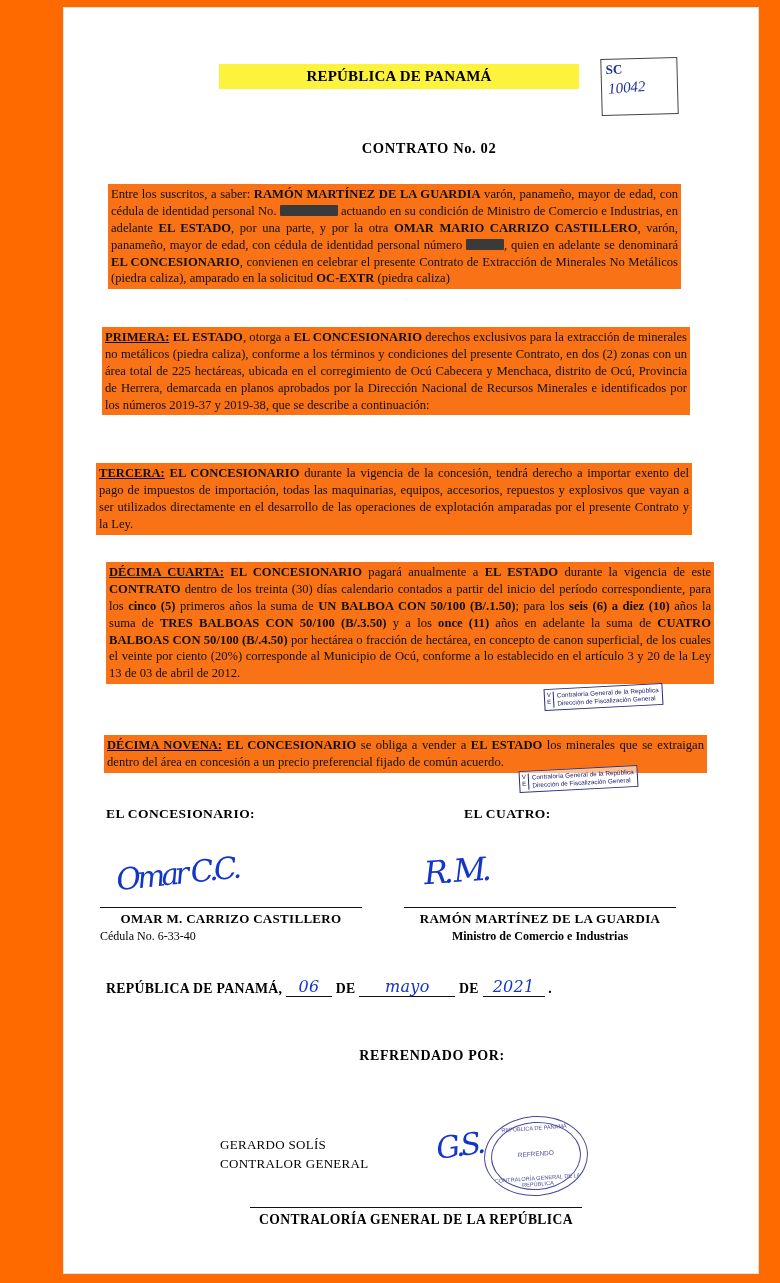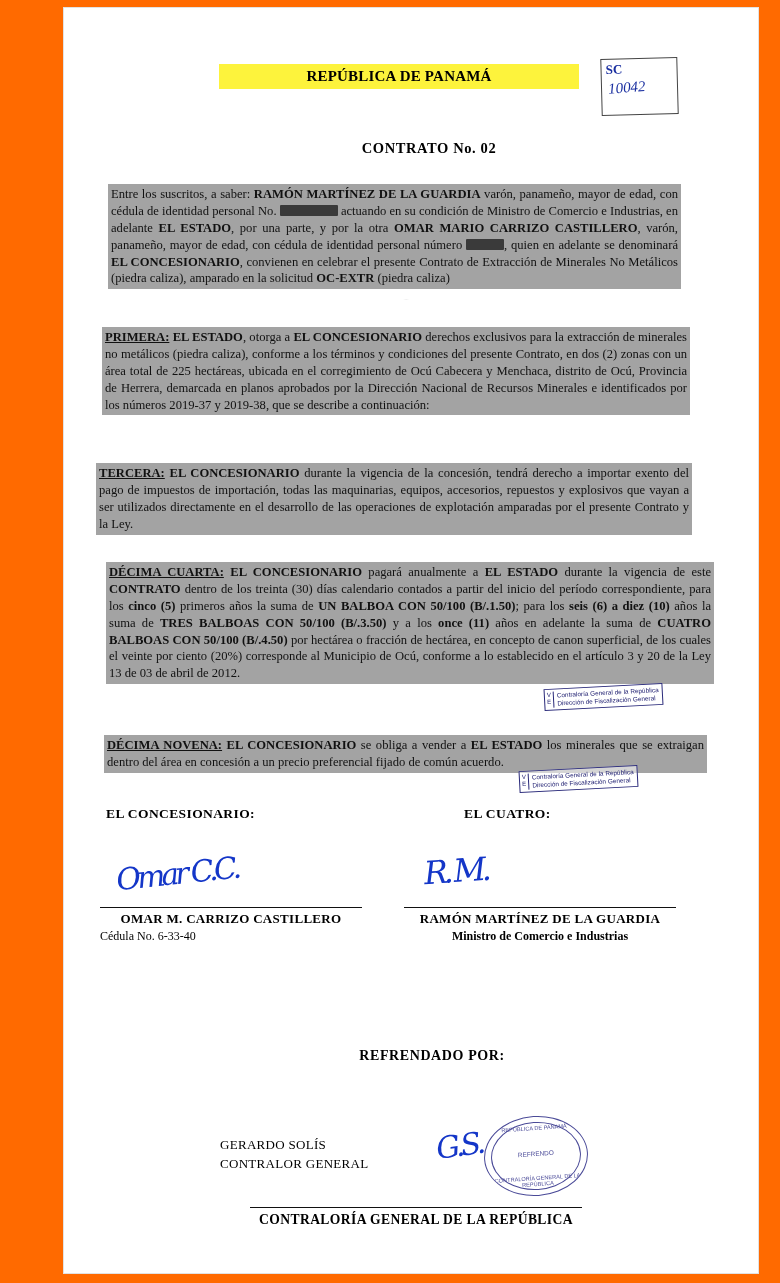--- a/index.html
+++ b/index.html
@@ -87,21 +87,21 @@
     position: absolute;
     background: #ffffff;
     box-sizing: border-box;
     font-size: 12.6px;
     line-height: 1.34;
     color: #111;
     text-align: justify;
     filter: drop-shadow(0 2px 2px rgba(0,0,0,.32));
   }
   .frag .inner {
-    background: #a3a3a3;
+    background: #f97316;
     padding: 2px 3px;
     display: block;
   }
 
   .f1 { left: 38px; top: 168px;  width: 585px; padding: 8px 6px 10px 6px;
         clip-path: polygon(0% 4%,6% 1%,14% 5%,23% 1%,33% 4%,44% 0%,55% 4%,66% 1%,76% 5%,86% 1%,94% 4%,100% 2%,100% 96%,93% 99%,84% 95%,74% 99%,63% 96%,52% 100%,41% 96%,30% 99%,20% 95%,10% 99%,3% 96%,0% 98%); }
   .f2 { left: 32px; top: 310px;  width: 600px; padding: 9px 6px 10px 6px;
         clip-path: polygon(0% 5%,7% 1%,16% 5%,26% 1%,36% 5%,47% 1%,58% 5%,68% 1%,78% 5%,88% 1%,95% 5%,100% 2%,100% 95%,92% 99%,83% 95%,72% 99%,61% 95%,50% 99%,39% 95%,28% 99%,18% 95%,9% 99%,2% 96%,0% 98%); }
   .f3 { left: 26px; top: 446px;  width: 608px; padding: 9px 6px 10px 6px;
         clip-path: polygon(0% 6%,7% 1%,17% 6%,27% 1%,37% 6%,48% 1%,59% 6%,69% 1%,79% 6%,89% 1%,96% 5%,100% 2%,100% 94%,91% 99%,82% 94%,71% 99%,60% 94%,49% 99%,38% 94%,27% 99%,17% 94%,8% 99%,2% 95%,0% 97%); }
@@ -331,20 +331,29 @@
 
     <div class="sig-line sl1"></div>
     <div class="sig-line sl2"></div>
 
     <div class="sig-name sn1">OMAR  M.  CARRIZO   CASTILLERO</div>
     <div class="sig-name sn2">RAMÓN MARTÍNEZ DE LA GUARDIA</div>
 
     <div class="sig-sub ss-ced">Cédula No. 6-33-40</div>
     <div class="sig-sub ss-min">Ministro de Comercio e Industrias</div>
 
+    <div class="date-row">
+      <span>REPÚBLICA DE PANAMÁ,</span>
+      <span class="u u-day">06</span>
+      <span>DE</span>
+      <span class="u u-month">mayo</span>
+      <span>DE</span>
+      <span class="u u-year">2021</span>
+      <span>.</span>
+    </div>
 
     <div class="refrendado">REFRENDADO POR:</div>
 
     <div class="ctrl-name">
       <div>GERARDO SOLÍS</div>
       <div>CONTRALOR GENERAL</div>
     </div>
     <div class="handwrite hw-sig3">G.S.</div>
 
     <div class="round-stamp">

